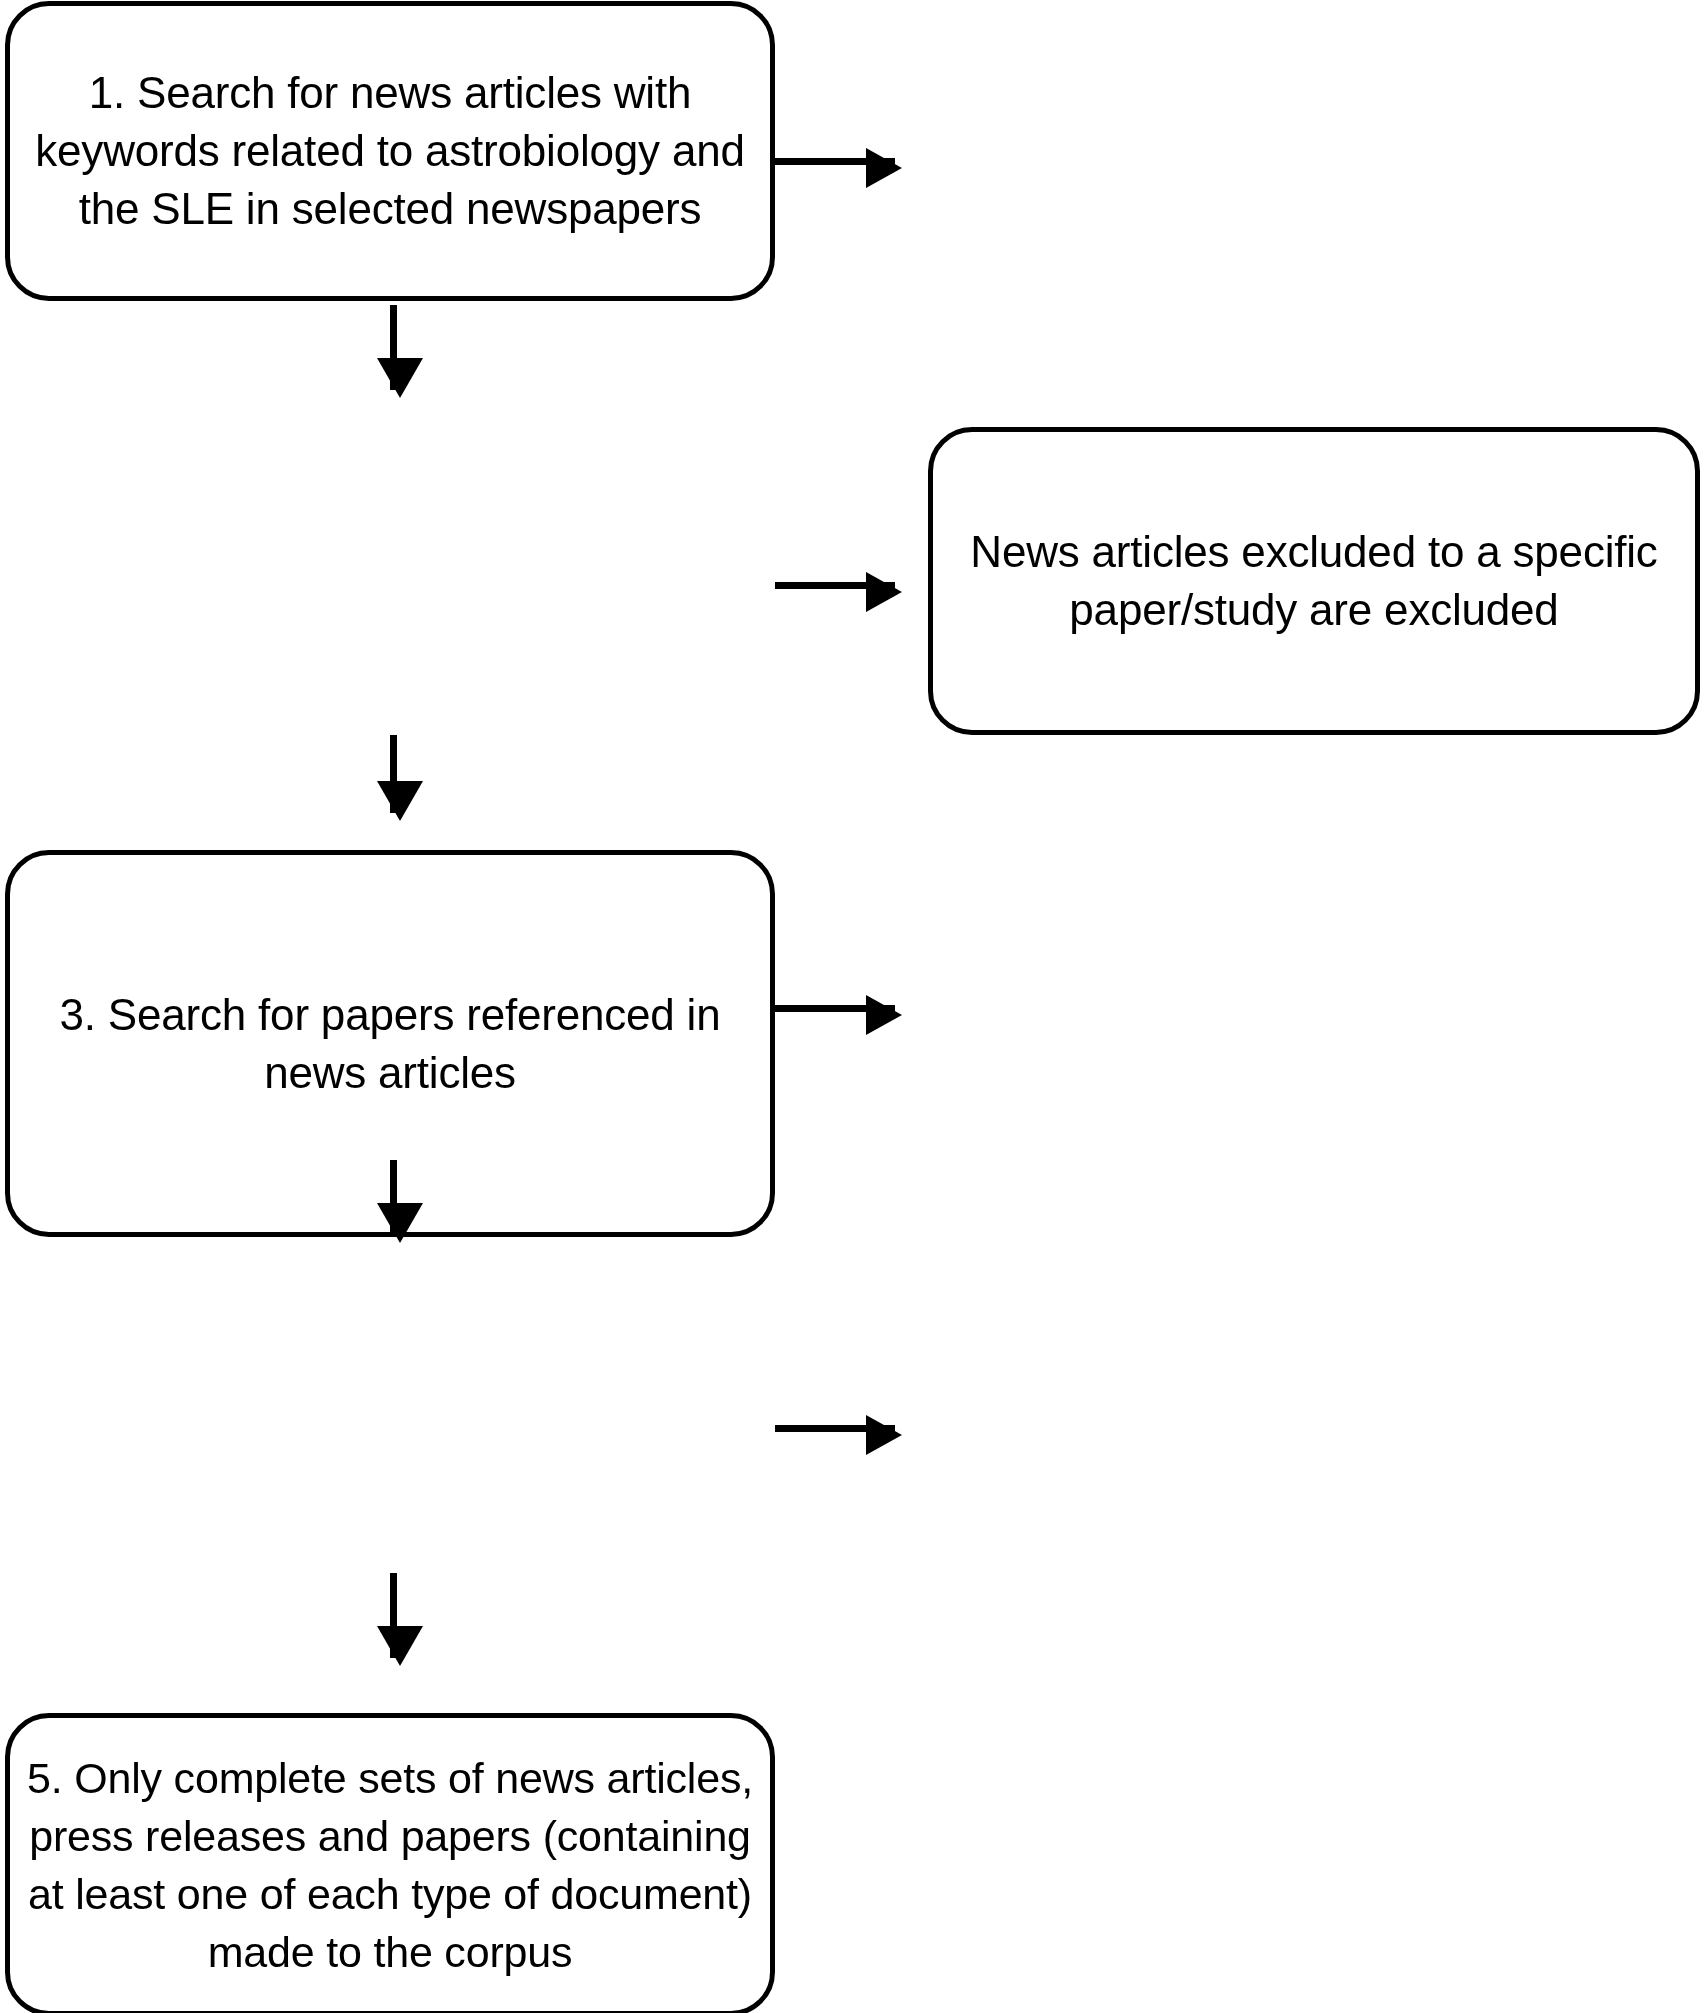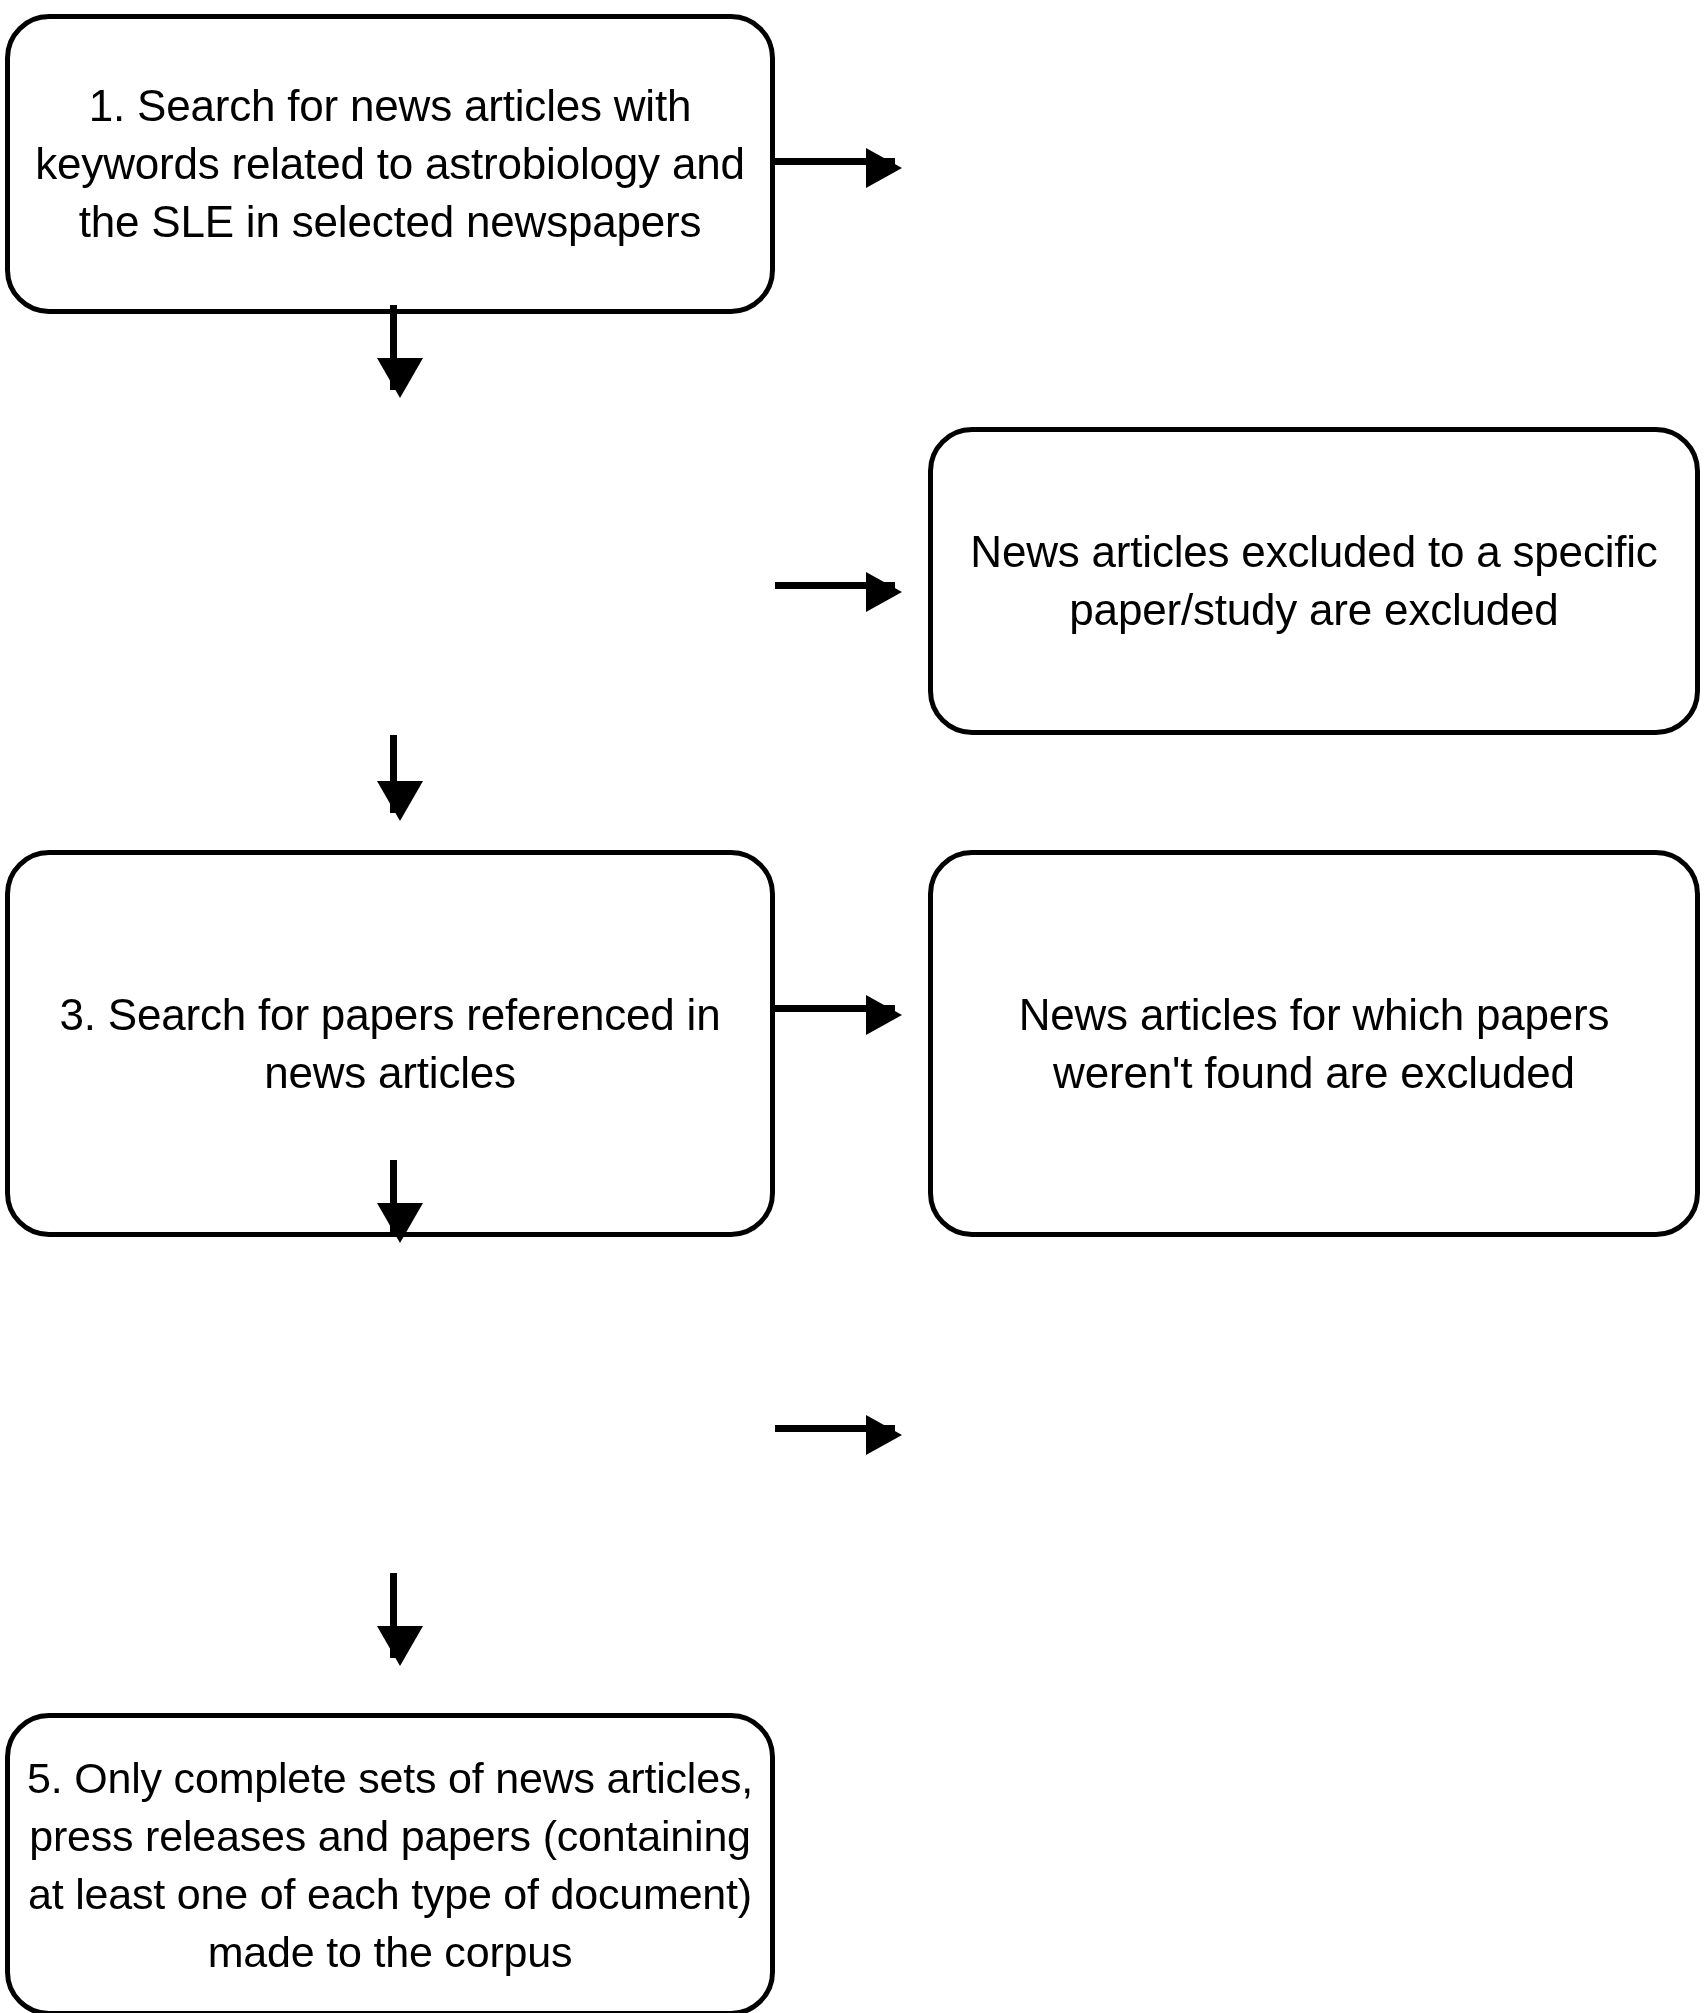--- a/index.html
+++ b/index.html
@@ -39,21 +39,21 @@
   .node.wide-text .node-text {
     padding: 0 2px;
     font-size: 43px;
   }
 
   
   .col-left  { left: 5px;  width: 770px; }
   .col-right { left: 928px; width: 772px; }
 
   
-  .row-1 { top: 14px;    height: 300px; align-items: center; }
+  .row-1 { top: 1px;    height: 300px; align-items: center; }
   .row-2 { top: 427px;  height: 308px; }
   .row-3 { top: 850px;  height: 387px; }
   .row-4 { top: 1273px; height: 300px; }
   .row-5 { top: 1697px; height: 303px; margin-top: 16px; }
 
   
   .arrow-h {
     position: absolute;
     height: 0;
     border-top: 7px solid #000000;
@@ -118,23 +118,20 @@
   </div>
 
   <div class="arrow-v av-2"></div>
 
   <div class="node col-left row-3">
     <div class="node-text">3. Search for papers referenced in news articles</div>
   </div>
 
   <div class="arrow-h ah-3"></div>
 
-  <div class="node col-right row-3">
-    <div class="node-text">News articles for which papers weren't found are excluded</div>
-  </div>
 
   <div class="arrow-v av-3"></div>
 
 
   <div class="arrow-h ah-4"></div>
 
 
   <div class="arrow-v av-4"></div>
 
   <div class="node col-left row-5 wide-text">

